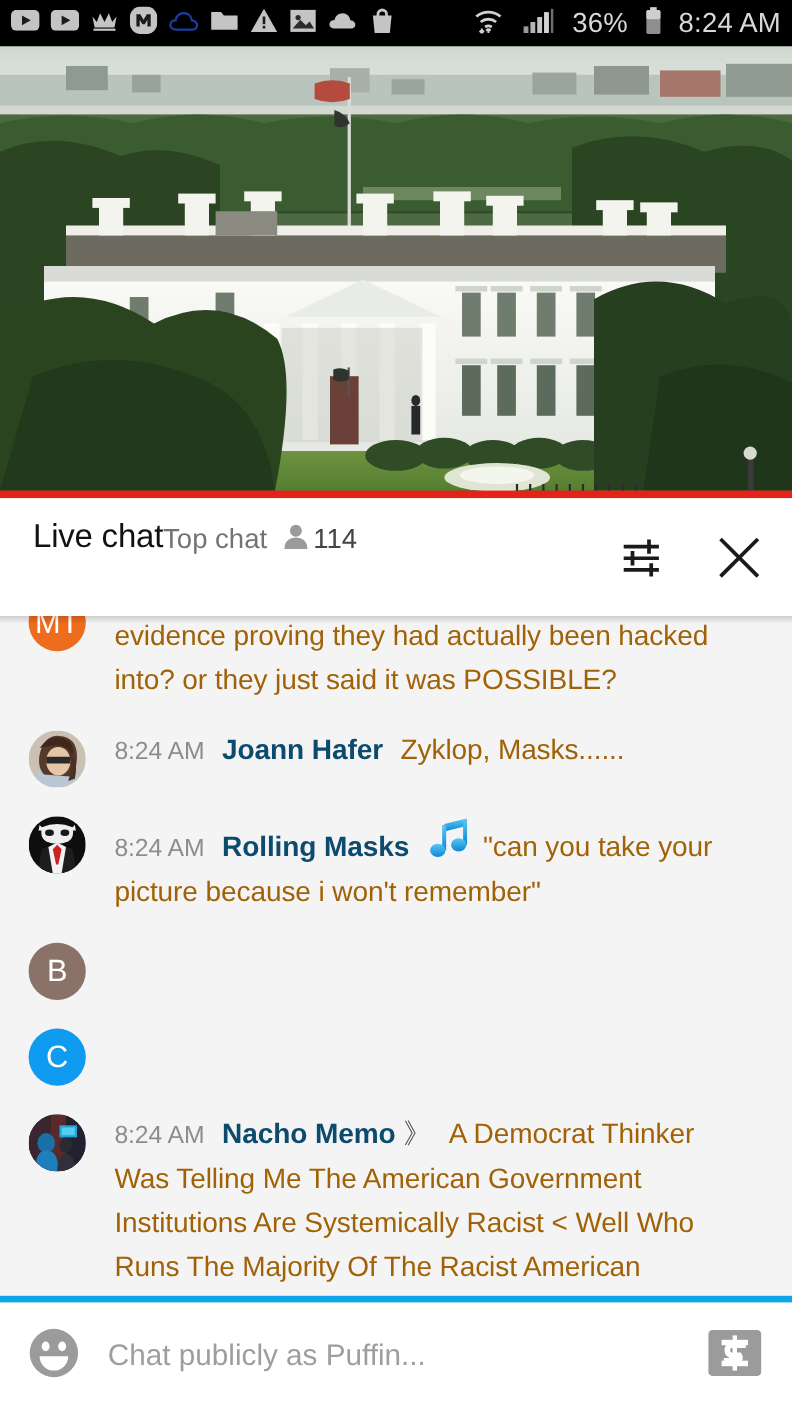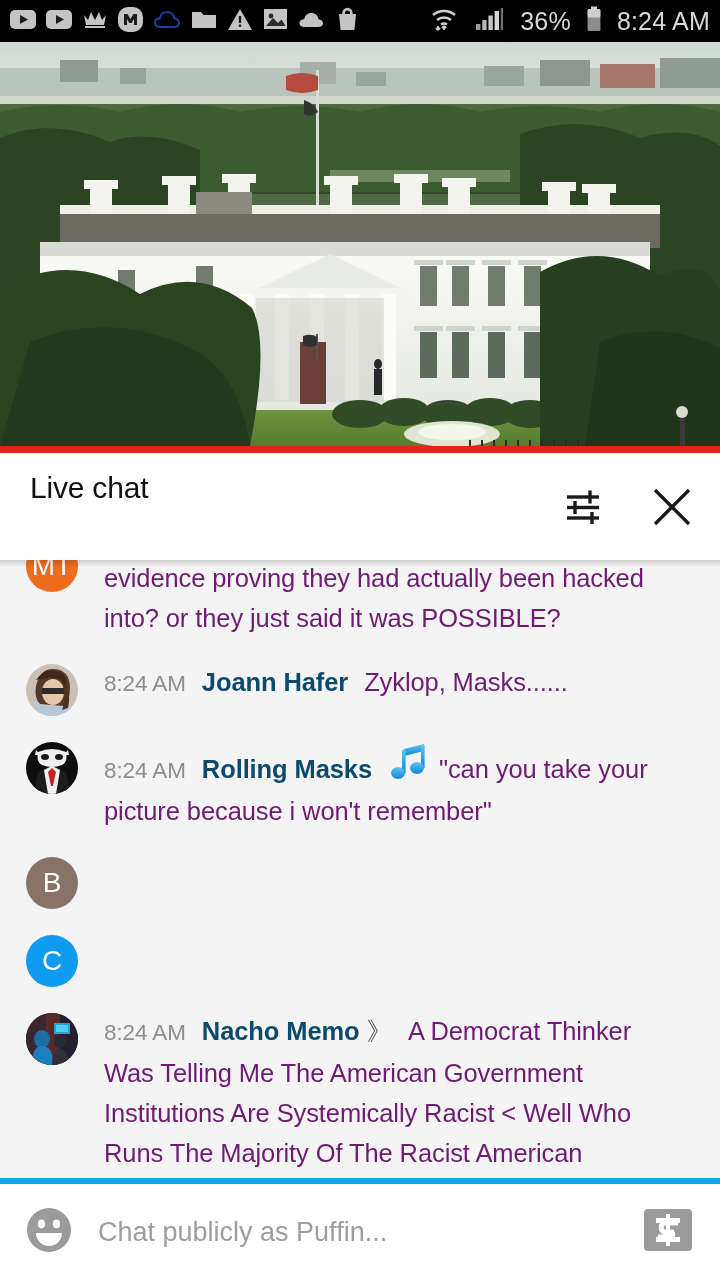--- a/index.html
+++ b/index.html
@@ -73,21 +73,21 @@
   .msg-body{
     flex:1 1 auto; font-size:25.5px; line-height:40px; color:#0b0b0b;
     letter-spacing:-.1px;
   }
   .ts{ color:#8d8d8d; font-size:22.5px; margin-right:9px; }
   .author{ color:#0c4a6e; font-weight:bold; margin-right:9px; }
   .author.inline{ margin-right:0; }
   .chev{ color:#4a4a4a; font-weight:400; margin-right:9px; }
   .emoji{ display:inline-block; vertical-align:-6px; }
   .emoji svg{ display:block; }
-  .body-text{ color:#701a75; }
+  .body-text{ color:#a16207; }
 
   
   .composer{
     flex:0 0 102px; background:#fff; display:flex; align-items:center;
     padding:0 26px 0 26px; border-top:6px solid #0ea5e9; position:relative;
   }
   .emoji-btn{ flex:0 0 46px; margin-right:26px; }
   .chat-input{
     flex:1 1 auto; border:none; outline:none; background:transparent;
     font-size:27px; color:#222; font-family:"Liberation Sans",sans-serif;
@@ -351,20 +351,32 @@
       </g>
       <rect x="680" y="372" width="5" height="36" fill="#3a3a3a"></rect>
       <circle cx="682" cy="370" r="6" fill="#d8dcd0"></circle>
     </svg>
     <div class="progress"></div>
   </div>
 
   <div class="chat-header">
     <div class="ch-titles">
       <div class="ch-title">Live chat</div>
+      <div class="ch-sub">
+        <span class="ch-subtext">Top chat</span>
+        <span class="ch-viewers">
+          <span>
+            <svg width="24" height="25" viewBox="0 0 24 25">
+                <circle cx="12" cy="7.5" r="5.4" fill="#9b9b9b"></circle>
+                <path d="M1.6 24 C1.6 16.5 6.4 13.6 12 13.6 C17.6 13.6 22.4 16.5 22.4 24 Z" fill="#9b9b9b"></path>
+              </svg>
+          </span>
+          <span class="ch-count">114</span>
+        </span>
+      </div>
     </div>
     <div class="ch-actions">
       <button class="icon-btn">
         <svg width="46" height="46" viewBox="0 0 46 46">
           <line x1="7" y1="13" x2="39" y2="13" stroke="#1a1a1a" stroke-width="3.4"></line>
           <line x1="7" y1="23.5" x2="39" y2="23.5" stroke="#1a1a1a" stroke-width="3.4"></line>
           <line x1="7" y1="34" x2="39" y2="34" stroke="#1a1a1a" stroke-width="3.4"></line>
           <line x1="30" y1="6.5" x2="30" y2="19.5" stroke="#1a1a1a" stroke-width="3.4"></line>
           <line x1="15" y1="17" x2="15" y2="30" stroke="#1a1a1a" stroke-width="3.4"></line>
           <line x1="32" y1="28" x2="32" y2="40" stroke="#1a1a1a" stroke-width="3.4"></line>

